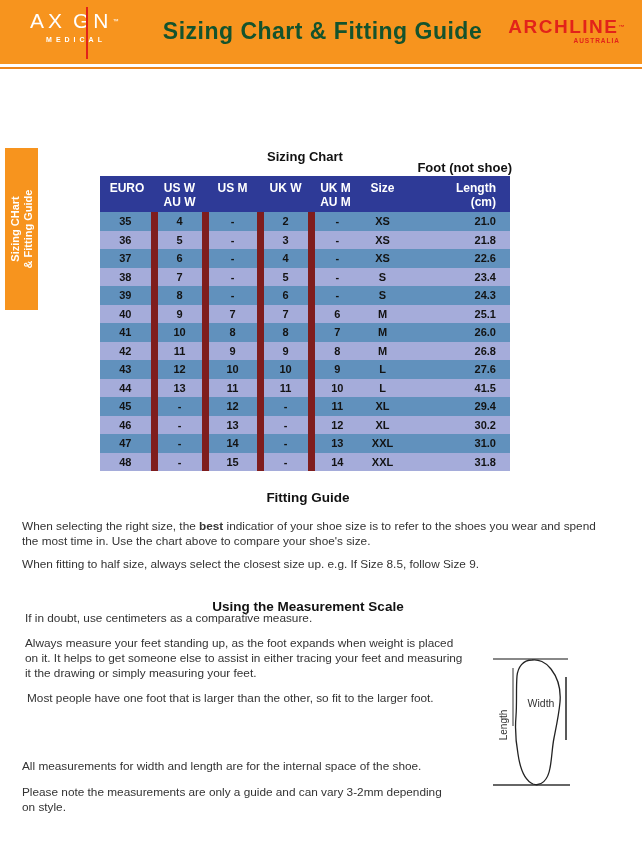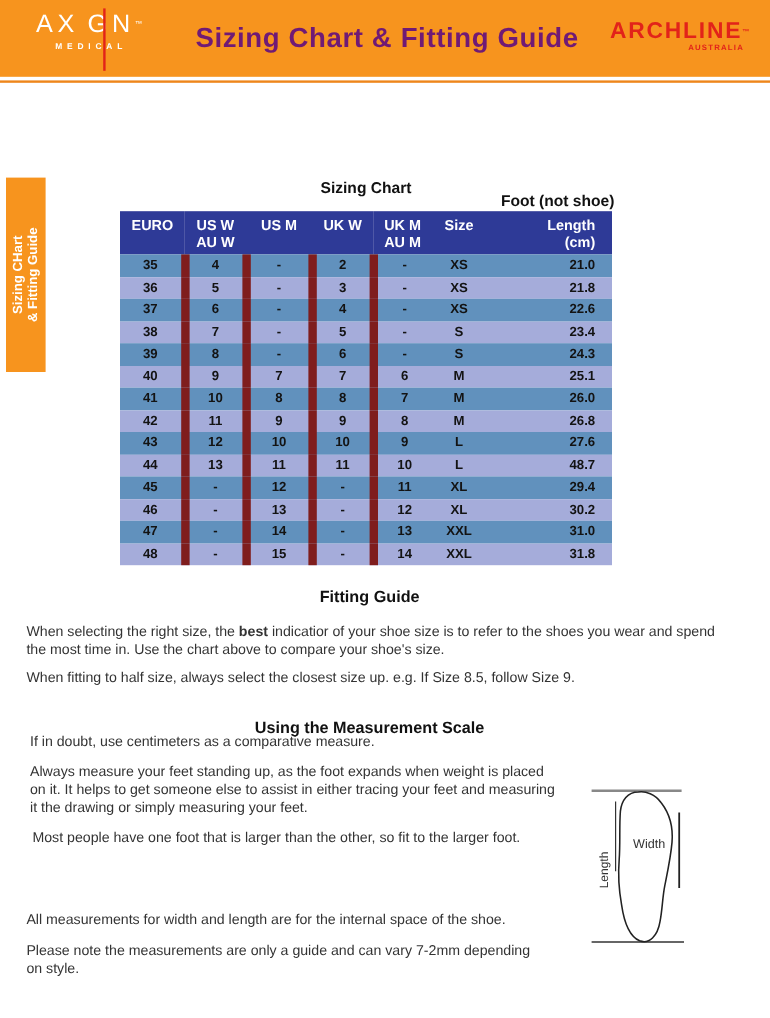--- a/index.html
+++ b/index.html
@@ -10,21 +10,21 @@
   
   .header{position:absolute;left:0;top:0;width:642px;height:64px;background:var(--orange,#F7941E);}
   .header-rule{position:absolute;left:0;top:67px;width:642px;height:2px;background:var(--rule_orange,#EE861B);}
   .axign{position:absolute;left:30px;top:9px;width:92px;height:48px;text-align:center;color:#fff;}
   .axign-word{font-size:21px;font-weight:400;letter-spacing:4px;line-height:24px;white-space:nowrap;}
   .axign-word .gap{display:inline-block;width:7px;}
   .axign-tm{font-size:6px;vertical-align:top;}
   .axign-sub{font-size:7px;font-weight:700;letter-spacing:4px;margin-top:3px;}
   .axign-line{position:absolute;left:56px;top:-2px;width:2px;height:52px;background:var(--brand_red,#E2231A);}
   .doc-title{position:absolute;left:150px;top:18px;width:345px;text-align:center;
-    color:#701a75;font-size:23px;font-weight:700;letter-spacing:.5px;white-space:nowrap;}
+    color:#14532d;font-size:23px;font-weight:700;letter-spacing:.5px;white-space:nowrap;}
   .archline{position:absolute;right:16px;top:17px;text-align:right;color:var(--brand_red,#E2231A);}
   .archline-word{font-size:19px;font-weight:700;letter-spacing:1.5px;line-height:20px;}
   .archline-tm{font-size:6px;vertical-align:top;}
   .archline-sub{font-size:6.5px;font-weight:700;letter-spacing:1px;margin-top:0;padding-right:6px;}
   
   .side-tab{position:absolute;left:5px;top:148px;width:33px;height:162px;background:var(--orange,#F7941E);}
   .side-tab-rot{position:absolute;left:0;top:0;width:162px;height:33px;
     transform-origin:0 0;transform:rotate(-90deg) translateX(-162px);
     display:flex;flex-direction:column;justify-content:center;text-align:center;
     color:#fff;font-size:11px;font-weight:700;line-height:13px;white-space:nowrap;}
@@ -205,21 +205,21 @@
             <td>L</td>
             <td class="len">27.6</td>
           </tr>
           <tr class="row-lav">
             <td class="sep">44</td>
             <td class="sep">13</td>
             <td class="sep">11</td>
             <td class="sep">11</td>
             <td>10</td>
             <td>L</td>
-            <td class="len">48.7</td>
+            <td class="len">41.5</td>
           </tr>
           <tr class="row-blue">
             <td class="sep">45</td>
             <td class="sep">-</td>
             <td class="sep">12</td>
             <td class="sep">-</td>
             <td>11</td>
             <td>XL</td>
             <td class="len">29.4</td>
           </tr>
@@ -264,21 +264,21 @@
   <div class="h2" style="top:599px">Using the Measurement Scale</div>
   <div class="para" style="left:25px;top:611px;width:560px">If in doubt, use centimeters as a comparative measure.</div>
   <div class="para" style="left:25px;top:636px;width:480px">
     <div>Always measure your feet standing up, as the foot expands when weight is placed</div>
     <div>on it. It helps to get someone else to assist in either tracing your feet and measuring</div>
     <div>it the drawing or simply measuring your feet.</div>
   </div>
   <div class="para" style="left:27px;top:691px;width:560px">Most people have one foot that is larger than the other, so fit to the larger foot.</div>
   <div class="para" style="left:22px;top:759px;width:560px">All measurements for width and length are for the internal space of the shoe.</div>
   <div class="para" style="left:22px;top:785px;width:460px">
-    <div>Please note the measurements are only a guide and can vary 7-2mm depending</div>
+    <div>Please note the measurements are only a guide and can vary 3-2mm depending</div>
     <div>on style.</div>
   </div>
 
   <div class="diagram">
     <svg width="95" height="145" viewBox="0 0 95 145" xmlns="http://www.w3.org/2000/svg">
       <line x1="5" y1="11" x2="80" y2="11" stroke="#888" stroke-width="2"></line>
       <line x1="5" y1="137" x2="82" y2="137" stroke="#333" stroke-width="1.4"></line>
       <path fill="none" stroke="#222" stroke-width="1.3" d="M 44,12 C 35,12 30,19 29,28 C 28,40 29,55 28,68 C 27,80 28,95 30,106 C 32,120 36,132 45,136 C 53,139 60,132 62,120 C 64,110 64,100 66,90 C 68,80 71,66 72,54 C 73,42 70,30 63,21 C 58,14 50,11 44,12 Z"></path>
       <line x1="25" y1="20" x2="25" y2="78" stroke="#333" stroke-width="1"></line>
       <line x1="78" y1="29" x2="78" y2="92" stroke="#222" stroke-width="1.5"></line>

